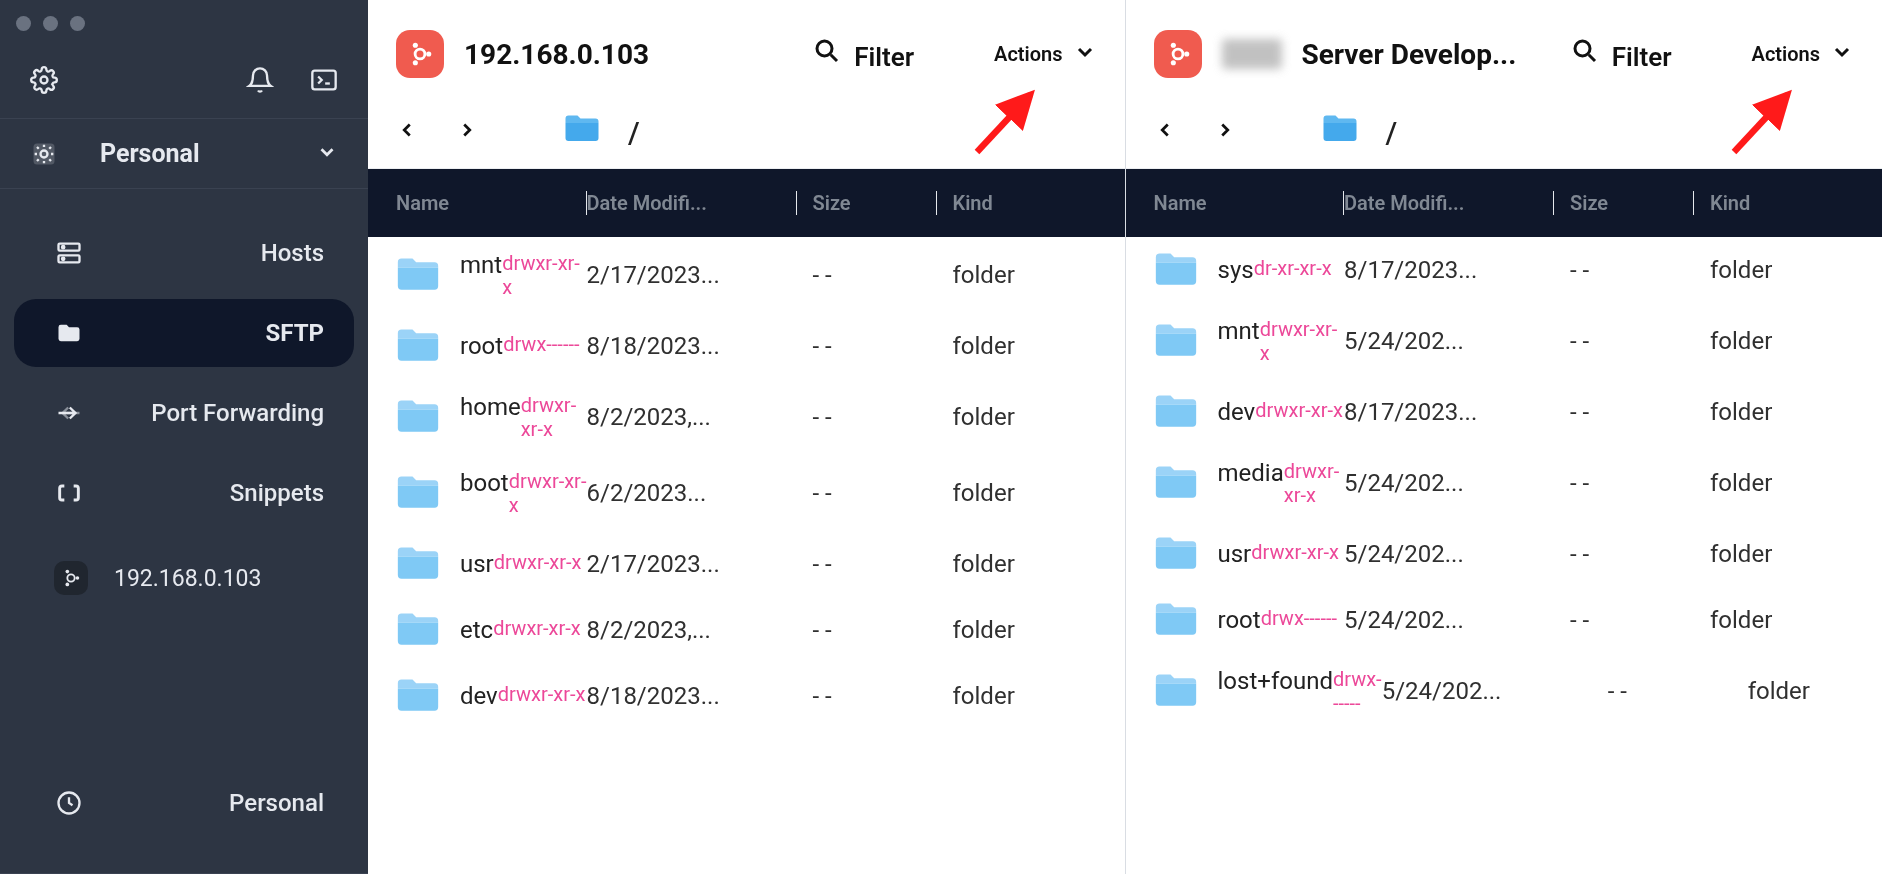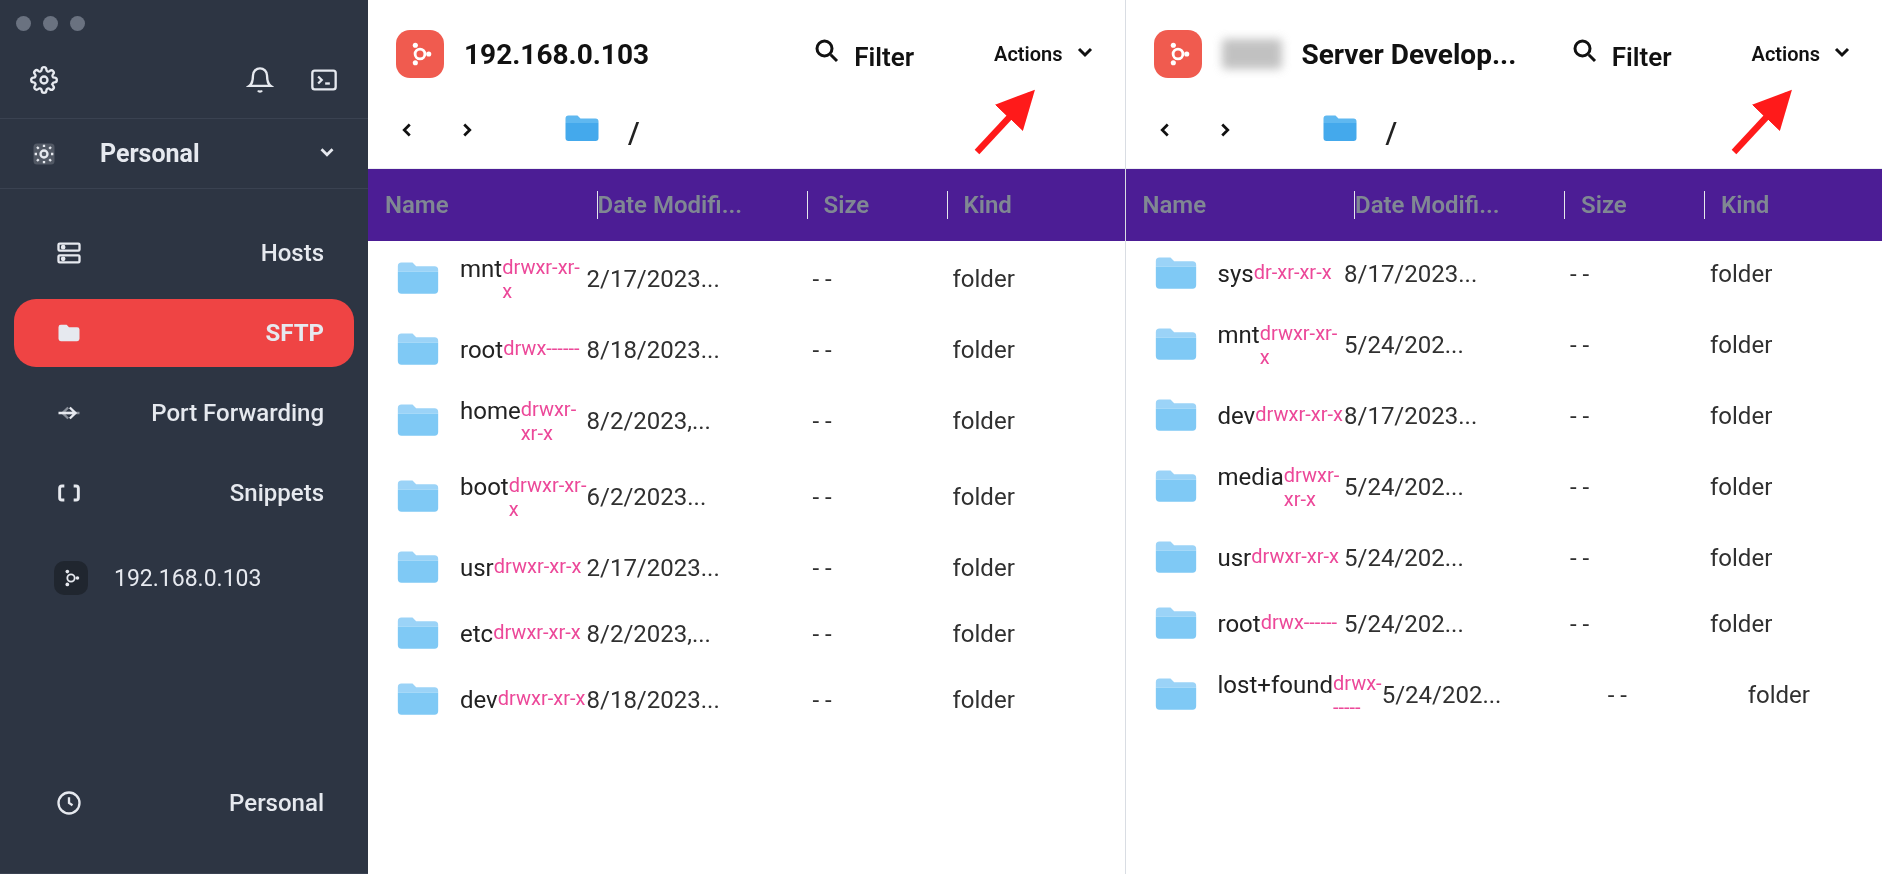--- a/index.html
+++ b/index.html
@@ -47,21 +47,21 @@
   }
   .nav-item {
     display: flex; align-items: center; gap: 26px;
     padding: 20px 30px 20px 40px;
     font-size: 24px; font-weight: 500;
     border-radius: 22px;
     margin: 6px 14px;
     cursor: pointer;
     justify-content: space-between;
   }
-  .nav-item.active { background: #ef4444; font-weight: 700; }
+  .nav-item.active { background: #0f172a; font-weight: 700; }
   .nav-item .nic { width: 30px; display: inline-flex; align-items:center; justify-content:center; }
   .nav-item .nic svg { width: 28px; height: 28px; }
   .host-chip {
     display:flex; align-items:center; gap:26px;
     padding: 18px 30px 18px 40px; margin: 10px 14px;
     font-size: 23px;
   }
   .host-chip .chip {
     width: 34px; height: 34px; border-radius: 10px;
     background:#20262f; display:flex; align-items:center; justify-content:center;
@@ -105,24 +105,24 @@
     padding: 26px 28px 18px 28px;
     font-size: 26px; color:#222;
   }
   .crumbs svg.nav-arrow { width: 22px; height: 22px; stroke:#111; stroke-width:3; }
   .crumbs .folder { color:#56b8f0; }
   .crumbs .path { font-size: 30px; font-weight:500; margin-left: -10px; }
 
   .thead {
     display:grid;
     grid-template-columns: 1fr 210px 140px 160px;
-    background:#4c1d95;
+    background:#0f172a;
     color:#808893;
-    font-size: 24px; font-weight:600;
-    padding: 22px 17px;
+    font-size: 20px; font-weight:600;
+    padding: 22px 28px;
     border-top: 1px solid #eceef1;
   }
   .thead > div { border-right: 1px solid #e5e8ec; padding-right: 8px; overflow:hidden; text-overflow: ellipsis; white-space:nowrap; }
   .thead > div:last-child { border-right: none; text-align:left; padding-left: 16px;}
   .thead > div:nth-child(3) { padding-left: 16px; }
   .thead > div:nth-child(4) { padding-left: 16px; }
 
   .rows { display:flex; flex-direction:column; }
   .row {
     display:grid;

